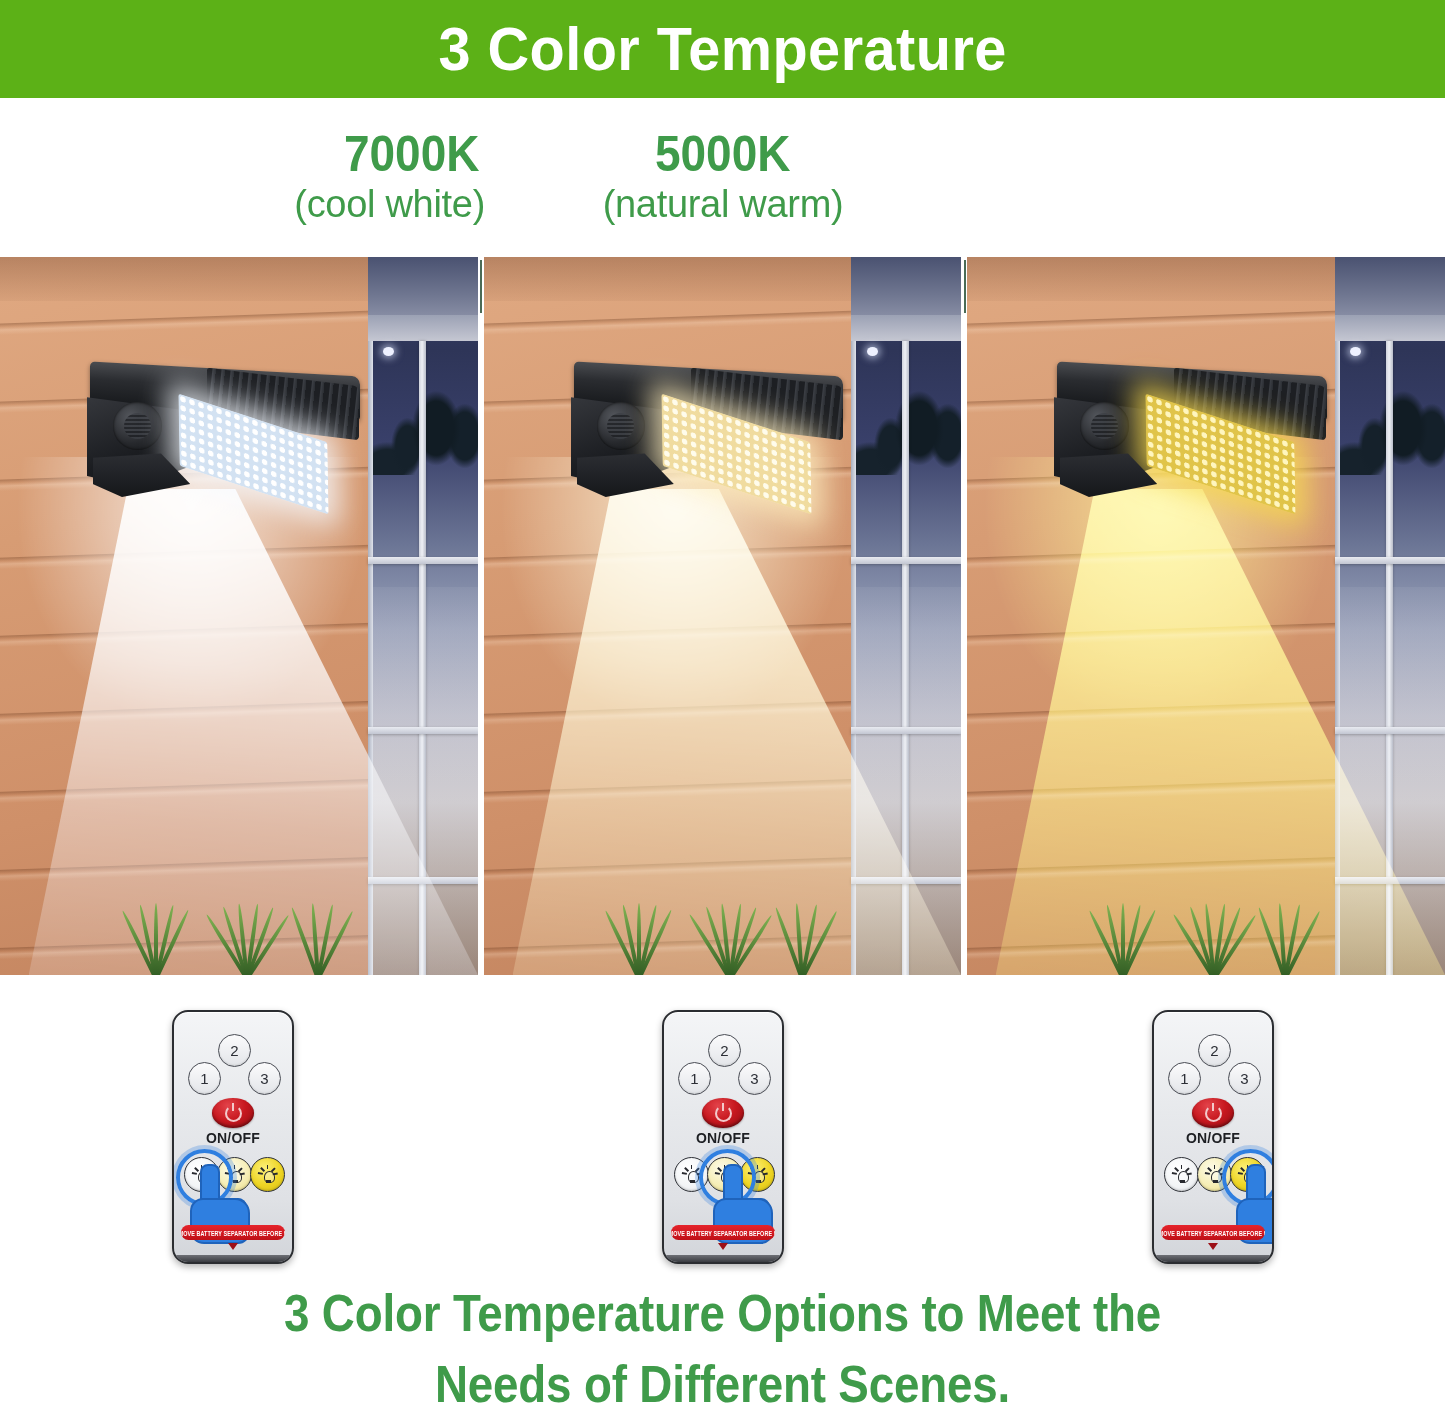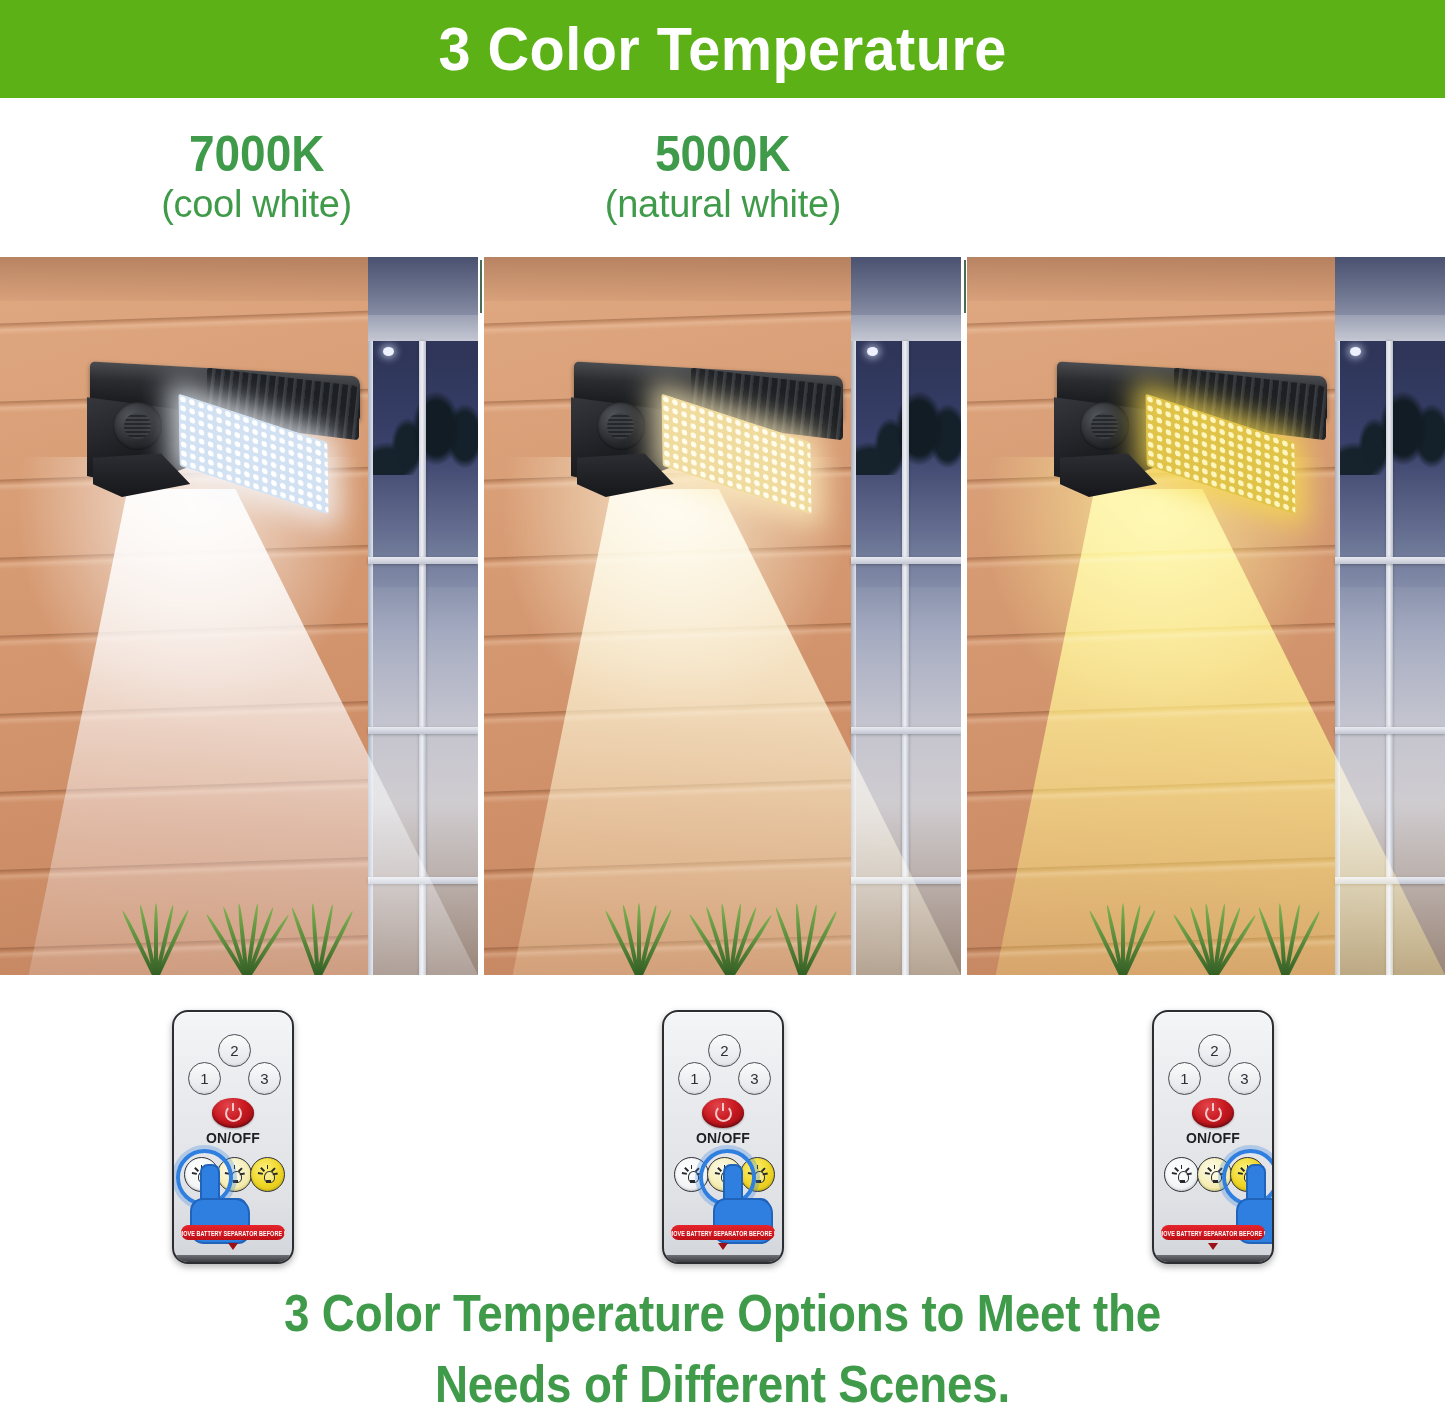--- a/index.html
+++ b/index.html
@@ -47,21 +47,21 @@
   .label-col {
     position: absolute;
     top: 0;
     height: 159px;
     display: flex;
     flex-direction: column;
     align-items: center;
     justify-content: center;
     color: #3f9b4a;
   }
-  .label-col.c1 { left: 16px;   width: 481px; }
+  .label-col.c1 { left: 4px;   width: 481px; align-items: flex-end; }
   .label-col.c2 { left: 481px; width: 484px; }
   .label-col.c3 { left: 965px; width: 480px; }
 
   .kelvin {
     font-size: 50px;
     font-weight: bold;
     font-family: "Liberation Sans Narrow", "Liberation Sans", sans-serif;
     transform: scaleX(0.92);
     line-height: 1.02;
     letter-spacing: 0px;
@@ -538,21 +538,21 @@
 
 <div class="label-row">
 
   <div class="label-col c1">
     <div class="kelvin">7000K</div>
     <div class="kelvin-sub">(cool white)</div>
   </div>
 
   <div class="label-col c2">
     <div class="kelvin">5000K</div>
-    <div class="kelvin-sub">(natural white)</div>
+    <div class="kelvin-sub">(natural warm)</div>
   </div>
 
 
   <div class="divider d1"></div>
   <div class="divider d2"></div>
 </div>
 
 <div class="panels">
 
   <div class="panel p1">

